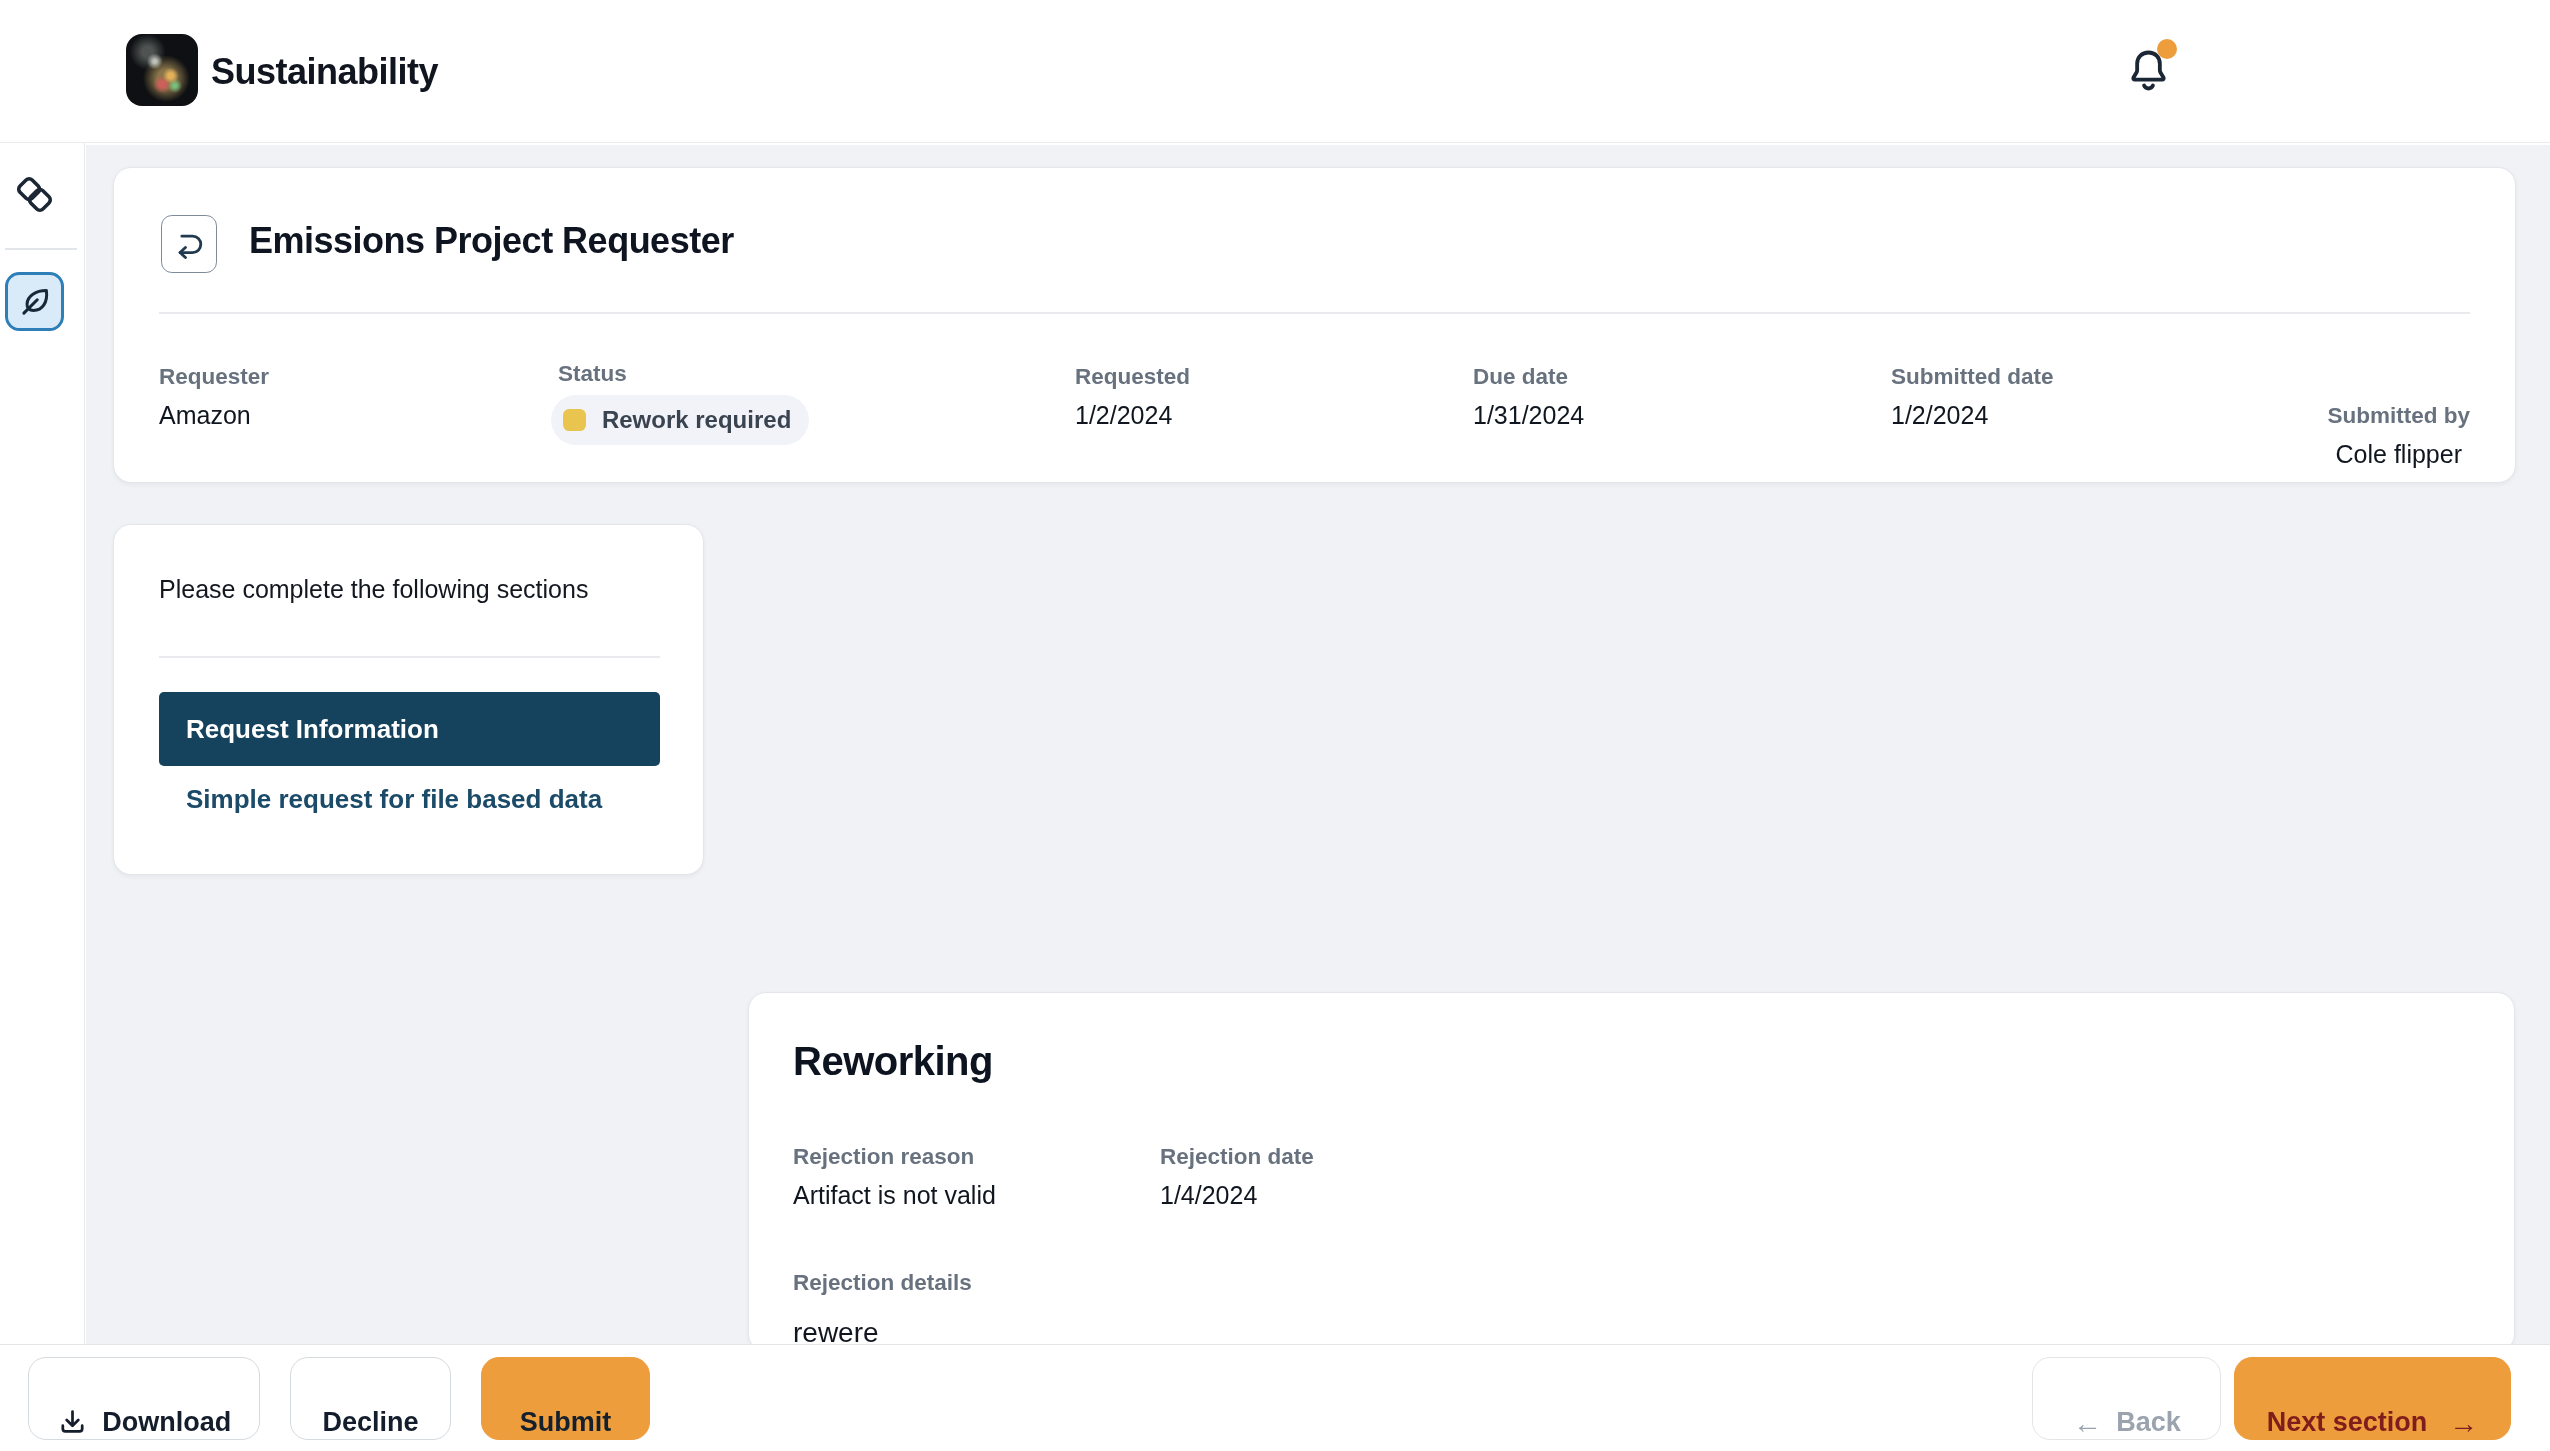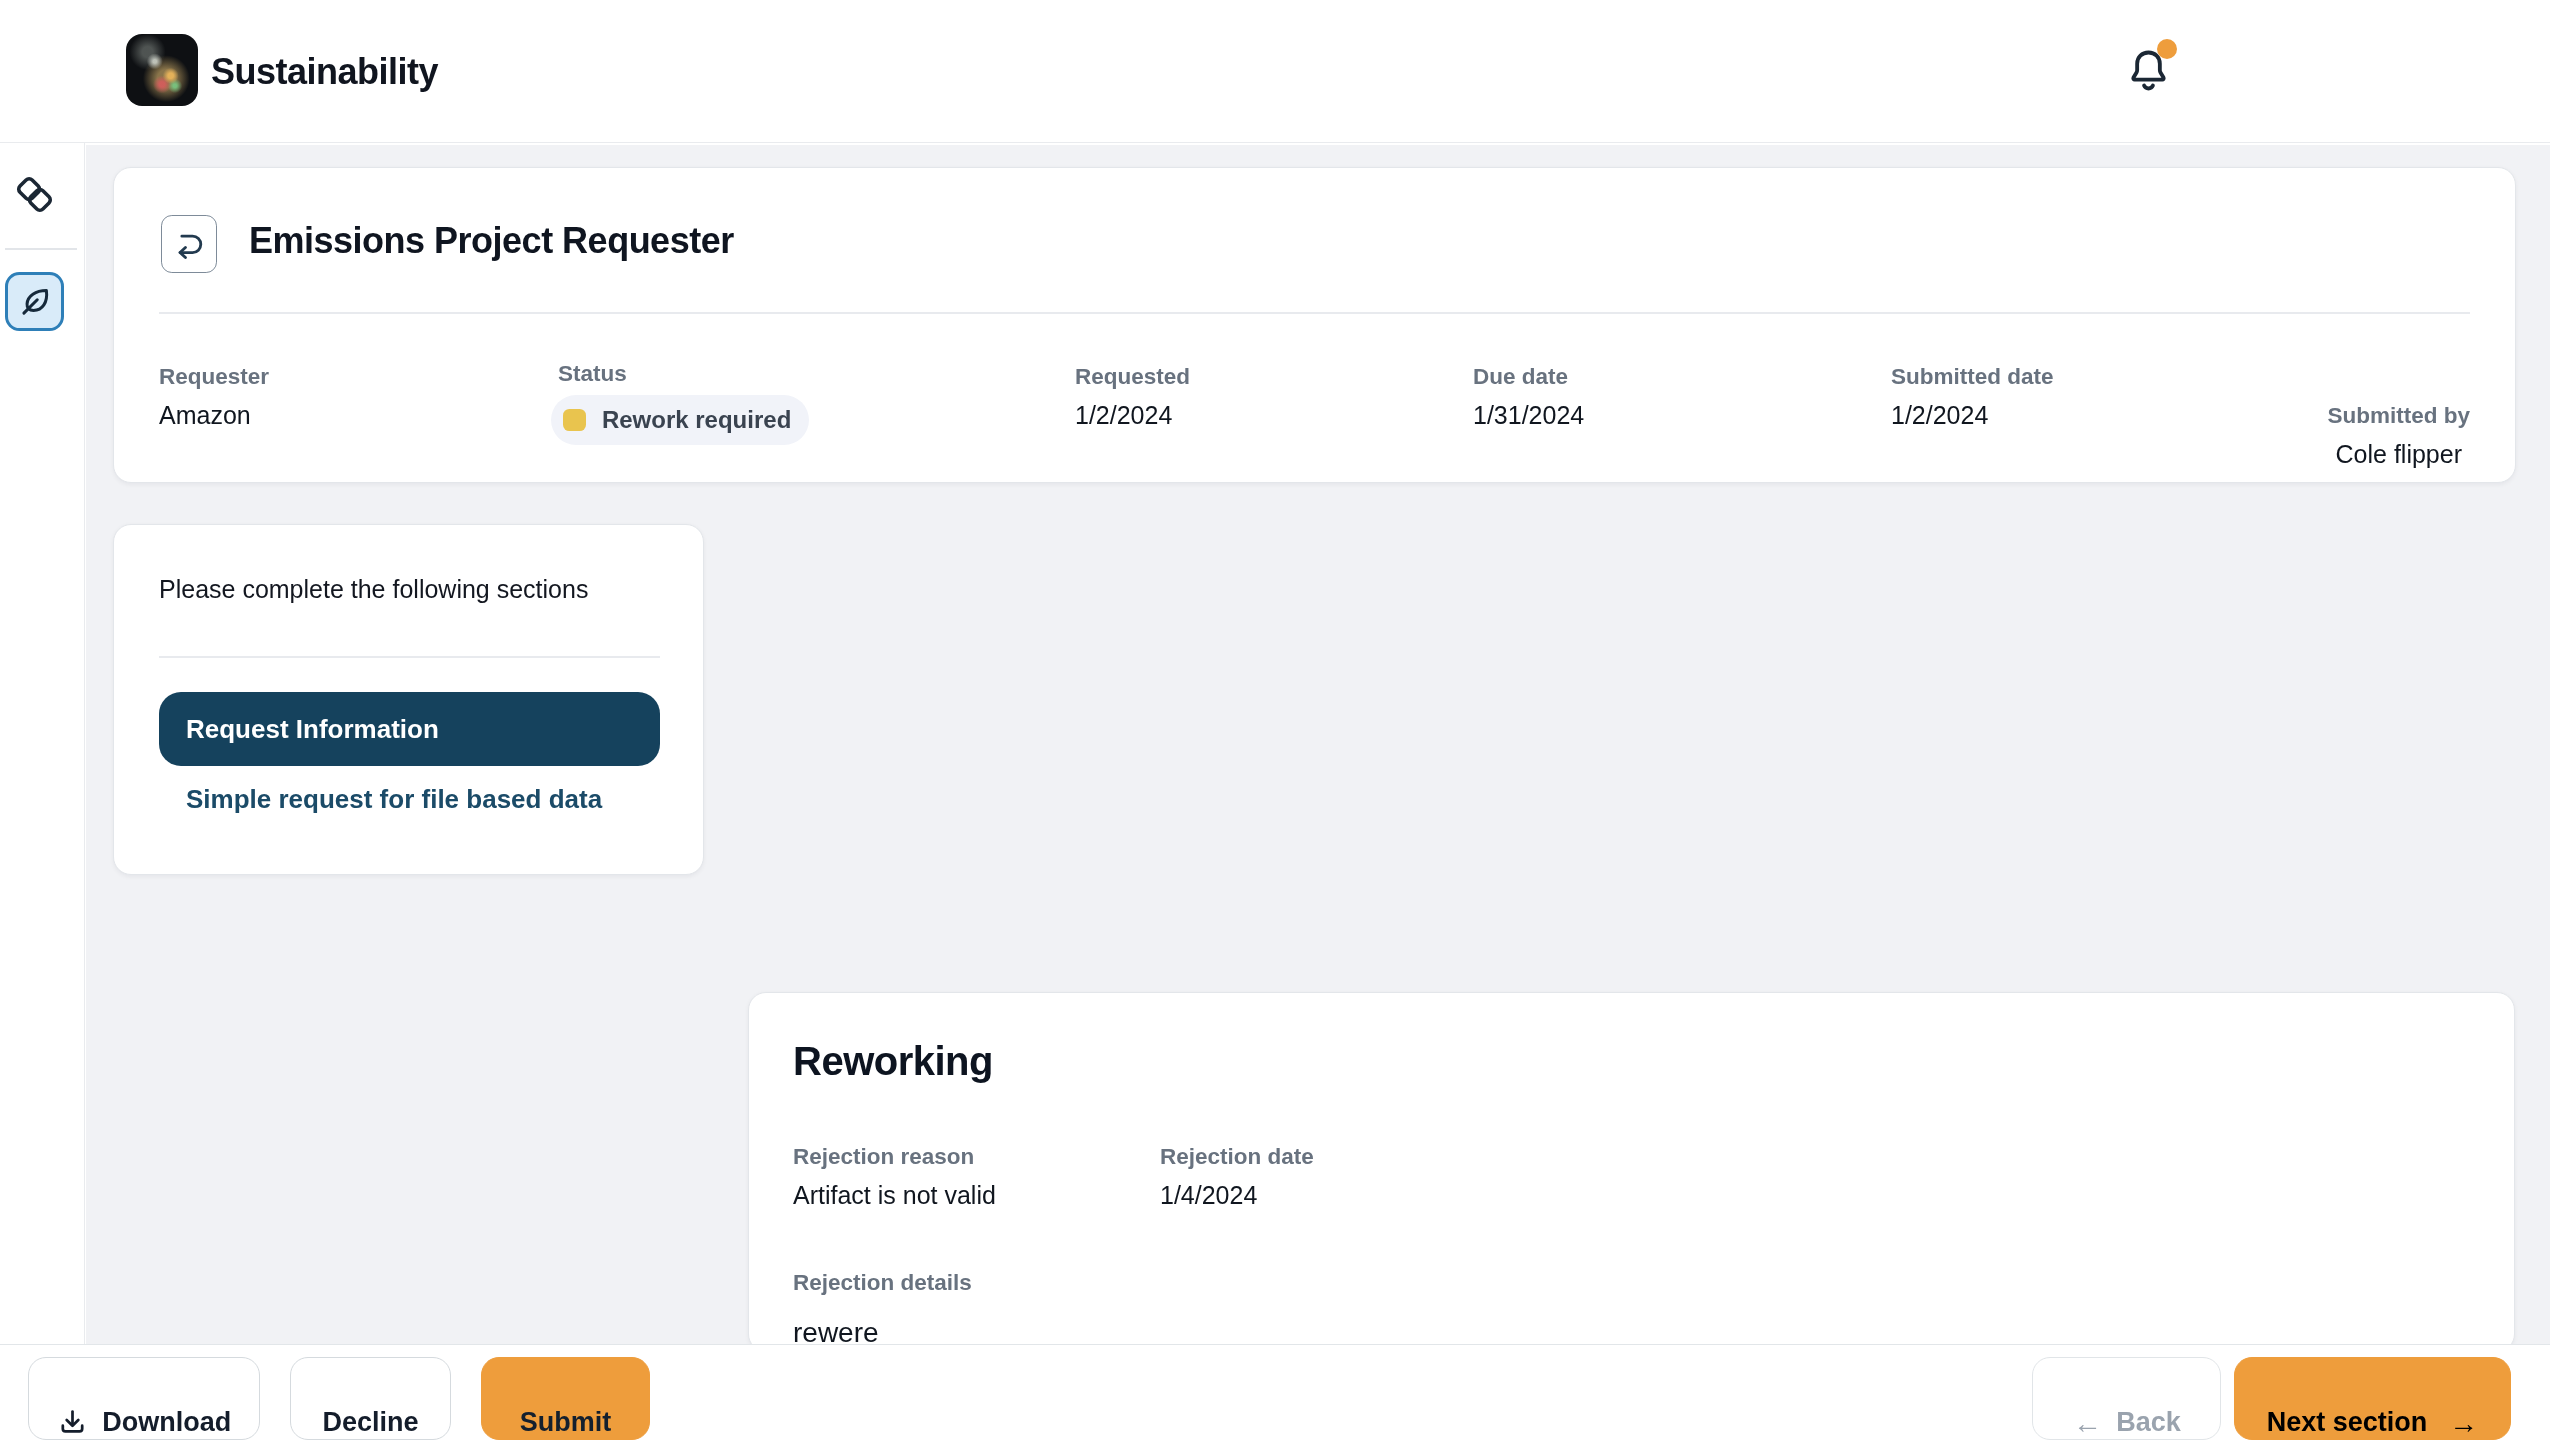--- a/index.html
+++ b/index.html
@@ -58,21 +58,21 @@
   .col-subby{right:45px;text-align:center;margin-top:39px;}
   .status-badge{margin-top:7.2px;margin-left:-7.2px;display:inline-flex;align-items:center;gap:16px;
     background:var(--badge_bg,#f1f3f9);border-radius:25px;padding:10.8px 18px 10.8px 12.6px;}
   .badge-square{width:22.5px;height:22.5px;border-radius:6.3px;background:var(--badge_yellow,#e9c44e);}
   .badge-text{font-size:24px;font-weight:700;color:var(--badge_text,#3a4350);}
 
   
   .card-sections{left:113px;top:524px;width:591px;height:351px;}
   .sections-intro{position:absolute;left:45px;top:50px;font-size:25px;color:#131720;}
   .sections-divider{position:absolute;left:45px;top:131px;width:501px;height:1.8px;background:var(--divider,#e8eaee);}
-  .section-btn{position:absolute;left:45px;top:167px;width:501px;height:74px;border-radius:22px;
+  .section-btn{position:absolute;left:45px;top:167px;width:501px;height:74px;border-radius:5px;
     background:var(--navy,#15425d);color:#fff;font-size:26px;font-weight:700;
     display:flex;align-items:center;padding-left:27px;cursor:pointer;border:none;}
   .section-link{position:absolute;left:72px;top:259px;font-size:26px;font-weight:700;
     color:var(--link_navy,#1b4b68);cursor:pointer;text-decoration:none;}
 
   
   .card-request{left:748px;top:525px;width:1767px;height:432px;}
   .h-big{font-size:40px;font-weight:700;color:#0d1420;letter-spacing:-0.5px;}
   .req-h1{position:absolute;left:44px;top:50px;}
   .req-b1{position:absolute;left:44px;top:159px;font-size:25px;color:#131a24;}
@@ -91,21 +91,21 @@
   .footer{position:absolute;left:0;top:1344px;width:2550px;height:107px;background:#fff;
     border-top:1.8px solid #e2e6e9;z-index:6;}
   .footer-left{position:absolute;left:28px;top:11.7px;display:flex;gap:30px;}
   .footer-right{position:absolute;right:39px;top:11.7px;display:flex;gap:12.6px;}
   .btn{height:83px;border-radius:18px;display:flex;align-items:flex-end;justify-content:center;
     gap:14.4px;font-size:27px;font-weight:700;cursor:pointer;background:#fff;border:1.8px solid var(--btn_border,#d5dade);color:#141d2b;font-family:inherit;}
   .btn-download{width:232px;}
   .btn-decline{width:161px;}
   .btn-submit{width:169px;background:var(--orange,#ee9d3c);border-color:var(--orange,#ee9d3c);color:#14202e;}
   .btn-back{width:189px;color:var(--muted,#9aa3ae);border-color:#e1e5e8;}
-  .btn-next{width:277px;background:var(--orange,#ee9d3c);border-color:var(--orange,#ee9d3c);color:#000000;gap:22px;}
+  .btn-next{width:277px;background:var(--orange,#ee9d3c);border-color:var(--orange,#ee9d3c);color:#7f1d1d;gap:22px;}
   .arrow{font-size:29px;line-height:1;font-weight:400;}
   svg{display:block;}
 </style>
 </head>
 <body>
 
 <div class="page">
 
   <div class="content-bg"></div>
 

